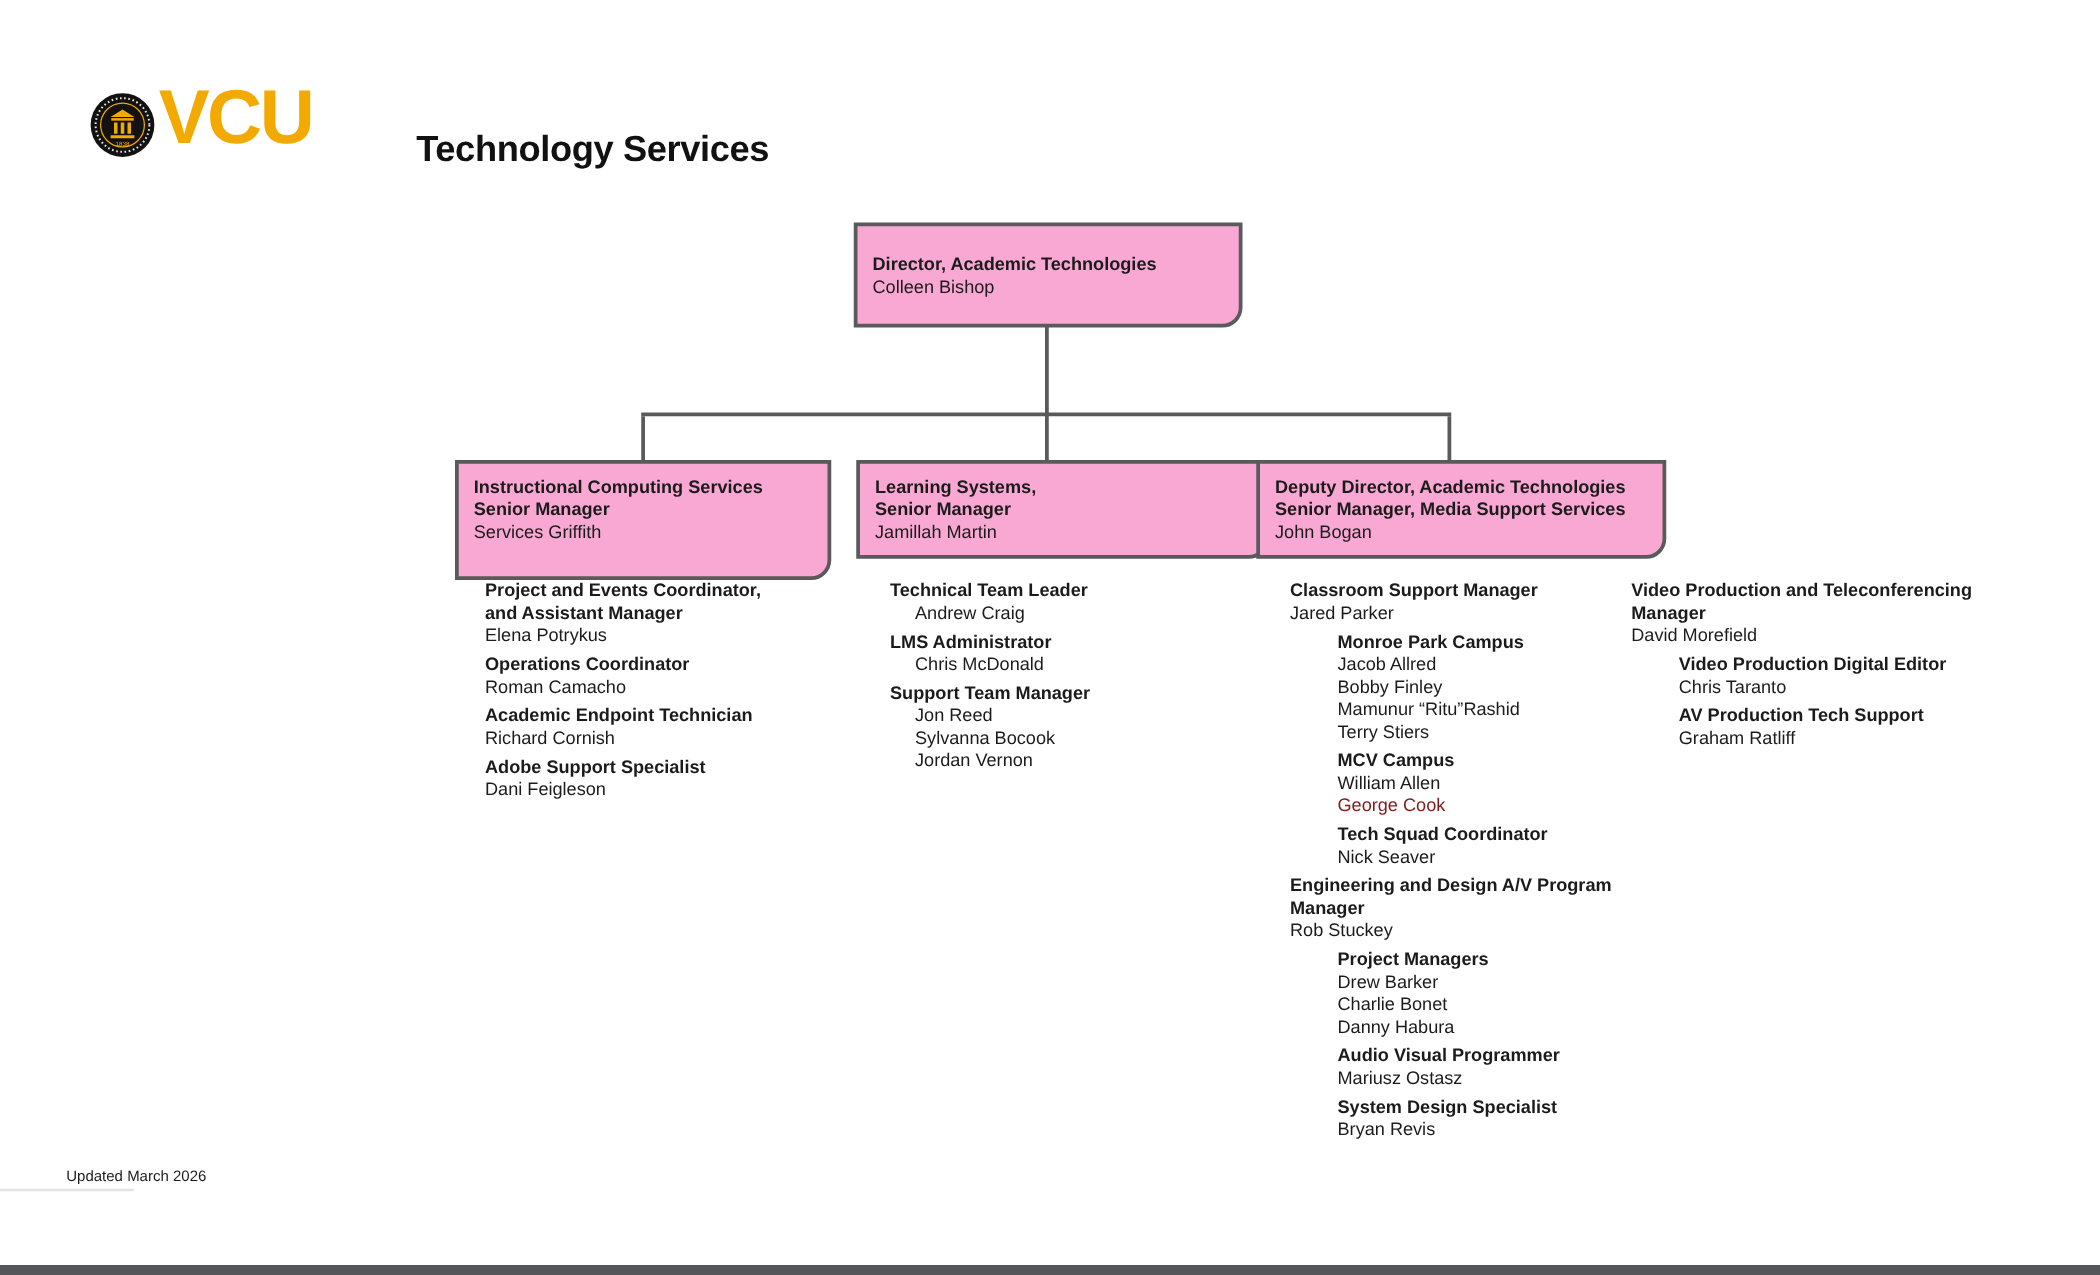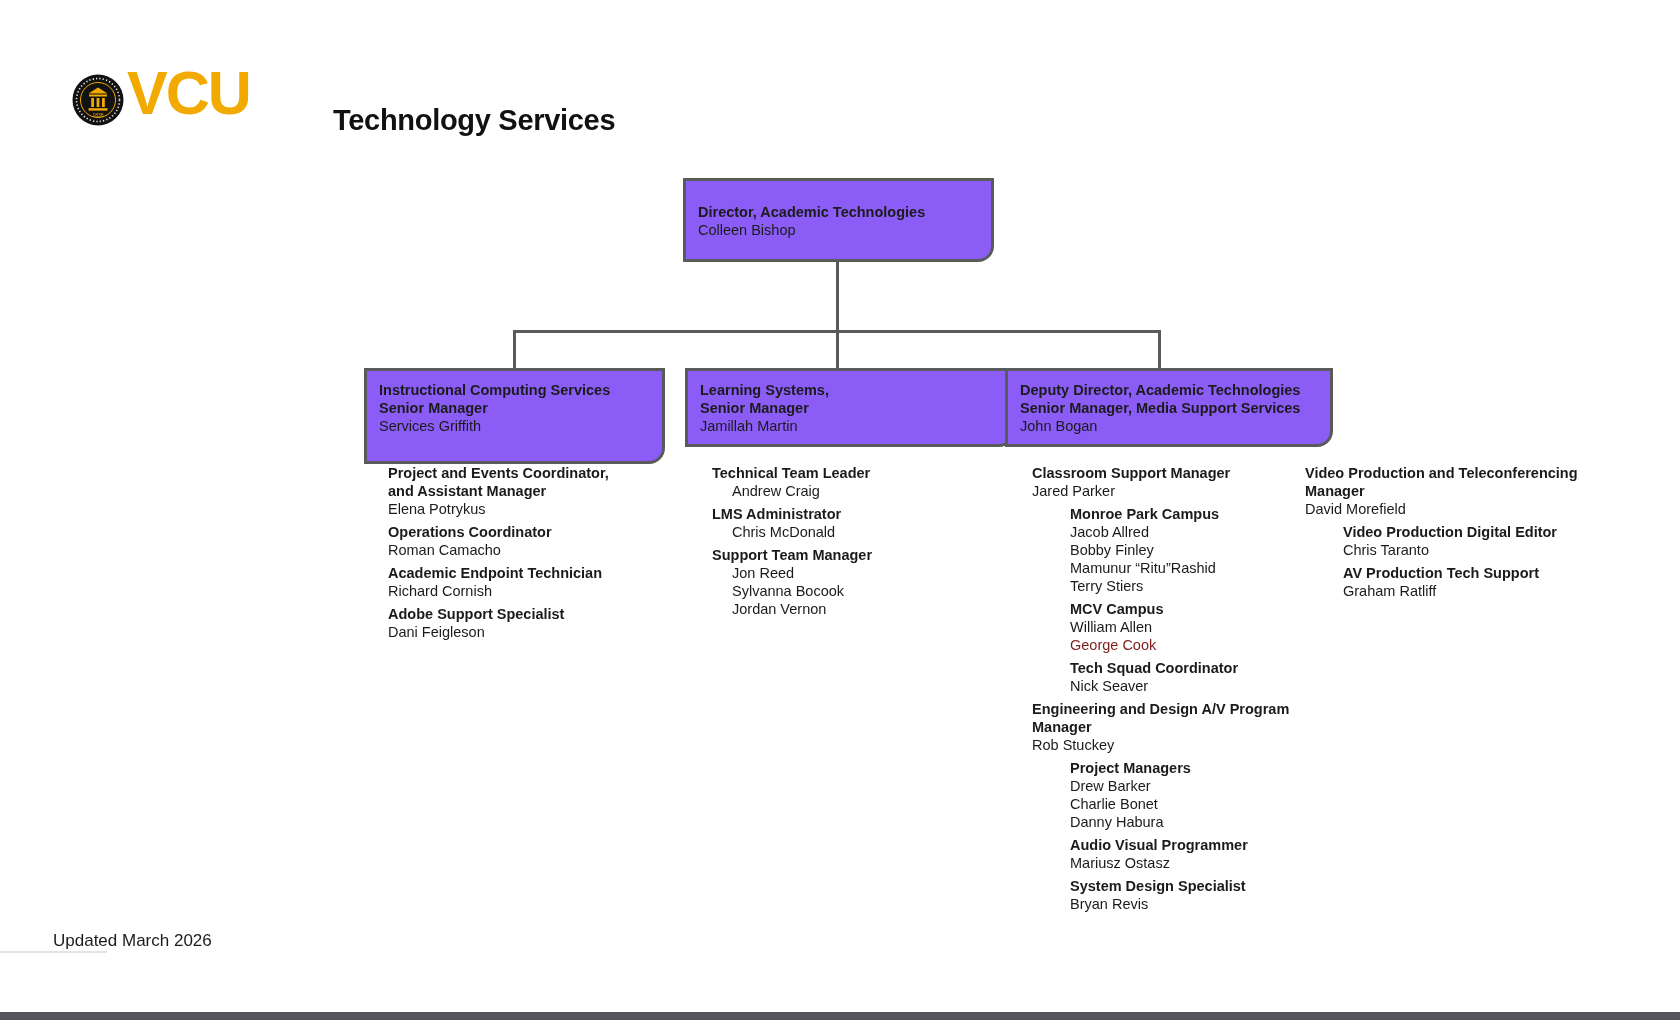--- a/index.html
+++ b/index.html
@@ -17,21 +17,21 @@
     font-size:61px;line-height:61px;font-weight:bold;letter-spacing:-2px;
     color:#F2A900;
   }
   .page-title{
     position:absolute;left:317px;top:89px;margin:16px;
     font-size:29px;line-height:30px;font-weight:bold;letter-spacing:-0.3px;color:#111;
   }
 
   
   .node{
-    position:absolute;background:#8b5cf6;border:3px solid #595A5C;
+    position:absolute;background:#f9a8d4;border:3px solid #595A5C;
     border-radius:0 0 16px 0;box-sizing:border-box;
     padding:10px 12px 0 12px;font-size:14.5px;line-height:18px;
   }
   .node.director{left:683px;top:178px;width:311px;height:84px;padding-top:22px;}
   .node.ics{left:364px;top:368px;width:301px;height:96px;}
   .node.ls{left:685px;top:368px;width:330px;height:79px;}
   .node.dd{left:1005px;top:368px;width:328px;height:79px;}
   .box-title{display:block;font-weight:bold;}
   .person{display:block;}
   .person.gray{color:#7f1d1d;}
@@ -49,21 +49,21 @@
   .col2{left:712px;width:300px;}
   .col3{left:1032px;width:310px;}
   .col4{left:1305px;width:330px;}
   .entry{display:block;}
   .entry + .entry{margin-top:5px;}
   .entry-title{display:block;font-weight:bold;}
   .sub{margin-left:38px;margin-top:5px;}
   .col2 .person{margin-left:20px;}
 
   
-  .footer-note{position:absolute;left:53px;top:933px;font-size:17px;line-height:16px;color:#1b1b1b;}
+  .footer-note{position:absolute;left:53px;top:933px;font-size:12px;line-height:16px;color:#1b1b1b;}
   .footer-rule{position:absolute;left:0;top:951px;width:107px;height:2px;background:#e4e4e4;}
   .footer-bar{position:absolute;left:0;top:1012px;width:1680px;height:8px;background:#55565A;}
 </style>
 </head>
 <body>
 
 <span class="seal">
   <svg viewBox="0 0 52 52" width="52" height="52" aria-hidden="true">
     <circle cx="26" cy="26" r="25.5" fill="#121212"></circle>
     <circle cx="26" cy="26" r="21.5" fill="none" stroke="#e8e6e0" stroke-width="1.6" stroke-dasharray="1.3 2.1"></circle>

